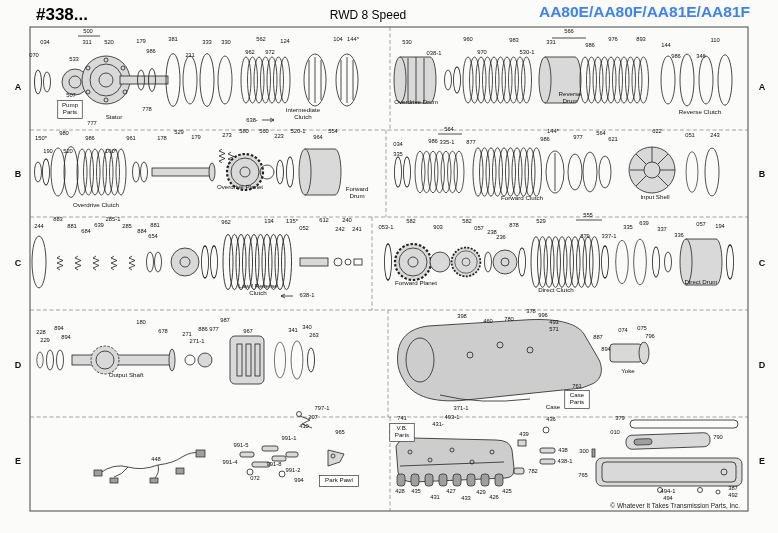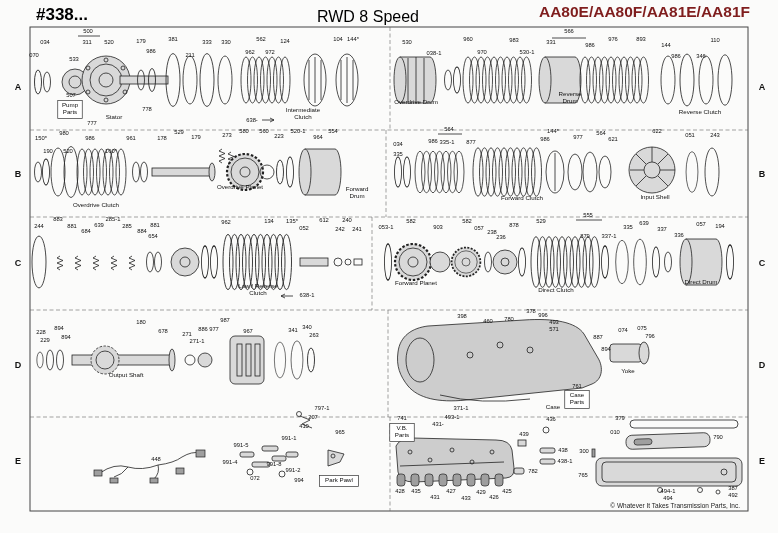--- a/index.html
+++ b/index.html
@@ -1,19 +1,19 @@
 <!DOCTYPE html>
 <html><head>
 <meta charset="utf-8">
 <style>
   html,body{margin:0;padding:0}
   body{width:778px;height:533px;background:#fbfbfa;font-family:"Liberation Sans","DejaVu Sans",sans-serif;position:relative;overflow:hidden}
   .hdr-left{position:absolute;left:36px;top:5px;font-weight:bold;font-size:17px;color:#000}
-  .hdr-mid{position:absolute;left:0;width:736px;top:8px;text-align:center;font-size:16px;color:#000}
-  .hdr-right{position:absolute;right:28px;top:3px;font-weight:bold;font-size:15.5px;color:#7f1d1d}
+  .hdr-mid{position:absolute;left:0;width:736px;top:8px;text-align:center;font-size:12px;color:#000}
+  .hdr-right{position:absolute;right:28px;top:3px;font-weight:bold;font-size:15.5px;color:#3b82f6}
   svg{position:absolute;left:0;top:0}
   .ln{fill:none;stroke:#222;stroke-width:0.8}
   .fill{fill:#d9d9d9;stroke:#222;stroke-width:0.8}
   .fill2{fill:#cdcdcd;stroke:#222;stroke-width:0.8}
   .dk{fill:#9f9f9f;stroke:#222;stroke-width:0.7}
   .callout{font-size:5.8px;fill:#111;text-anchor:middle;font-family:"Liberation Sans",sans-serif}
   .plabel{font-size:6.2px;fill:#111;text-anchor:middle;font-family:"Liberation Sans",sans-serif}
   .rowletter{font-size:9px;font-weight:bold;text-anchor:middle;fill:#111;font-family:"Liberation Sans",sans-serif}
   .labelbox{fill:#ffffff;stroke:#333;stroke-width:0.7}
   .divider{stroke:#666;stroke-width:0.6;stroke-dasharray:4 2.5;fill:none}

